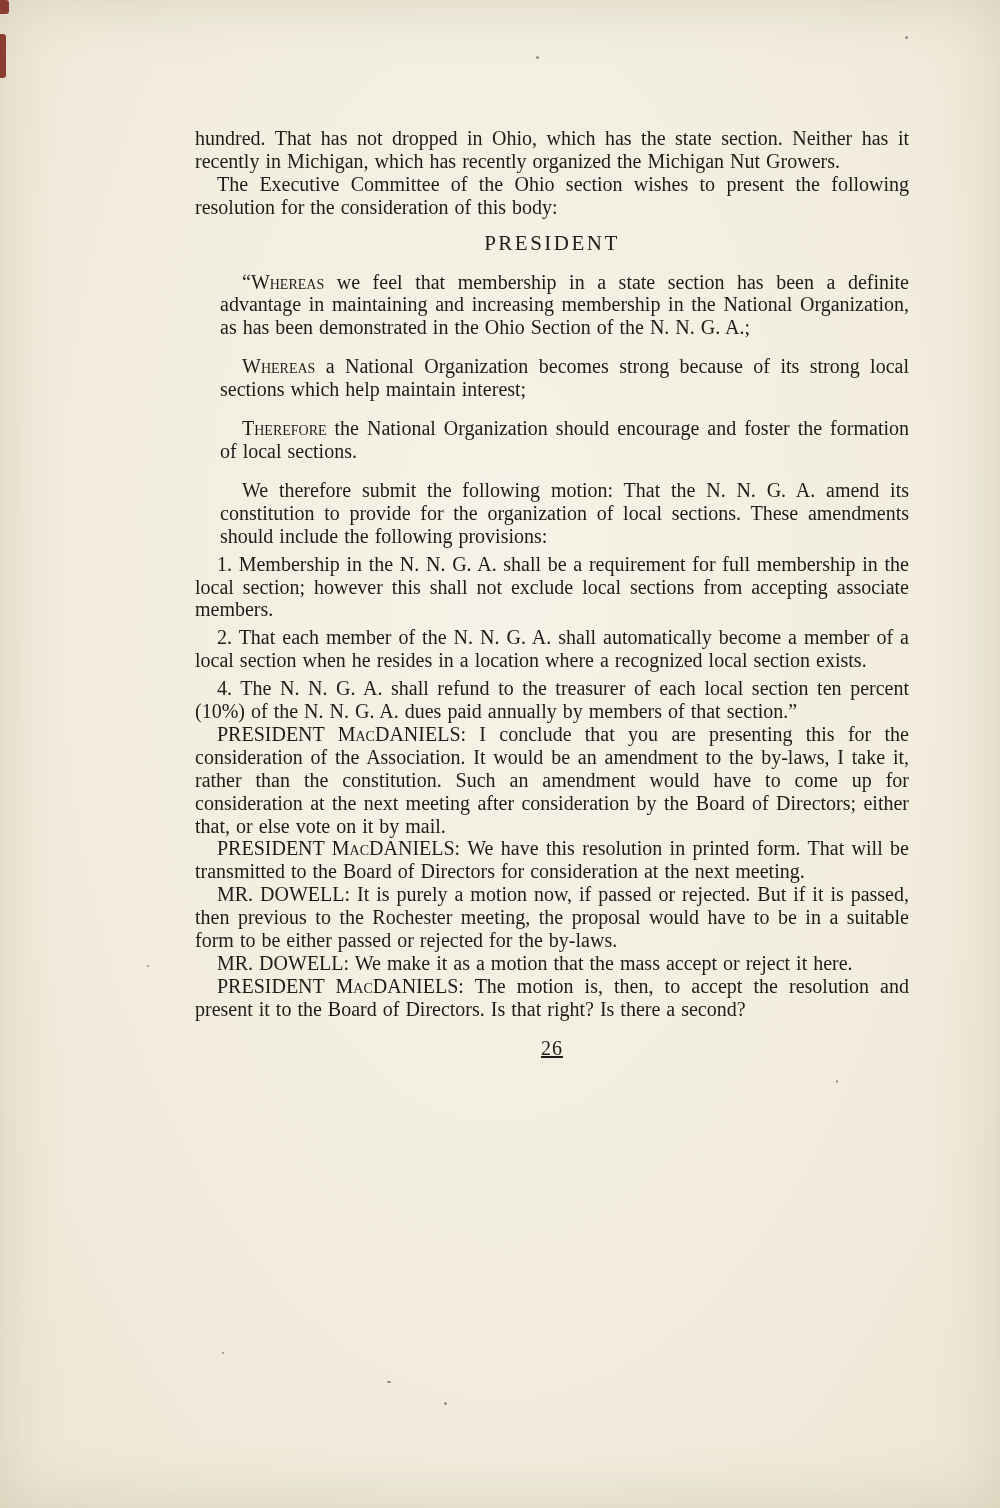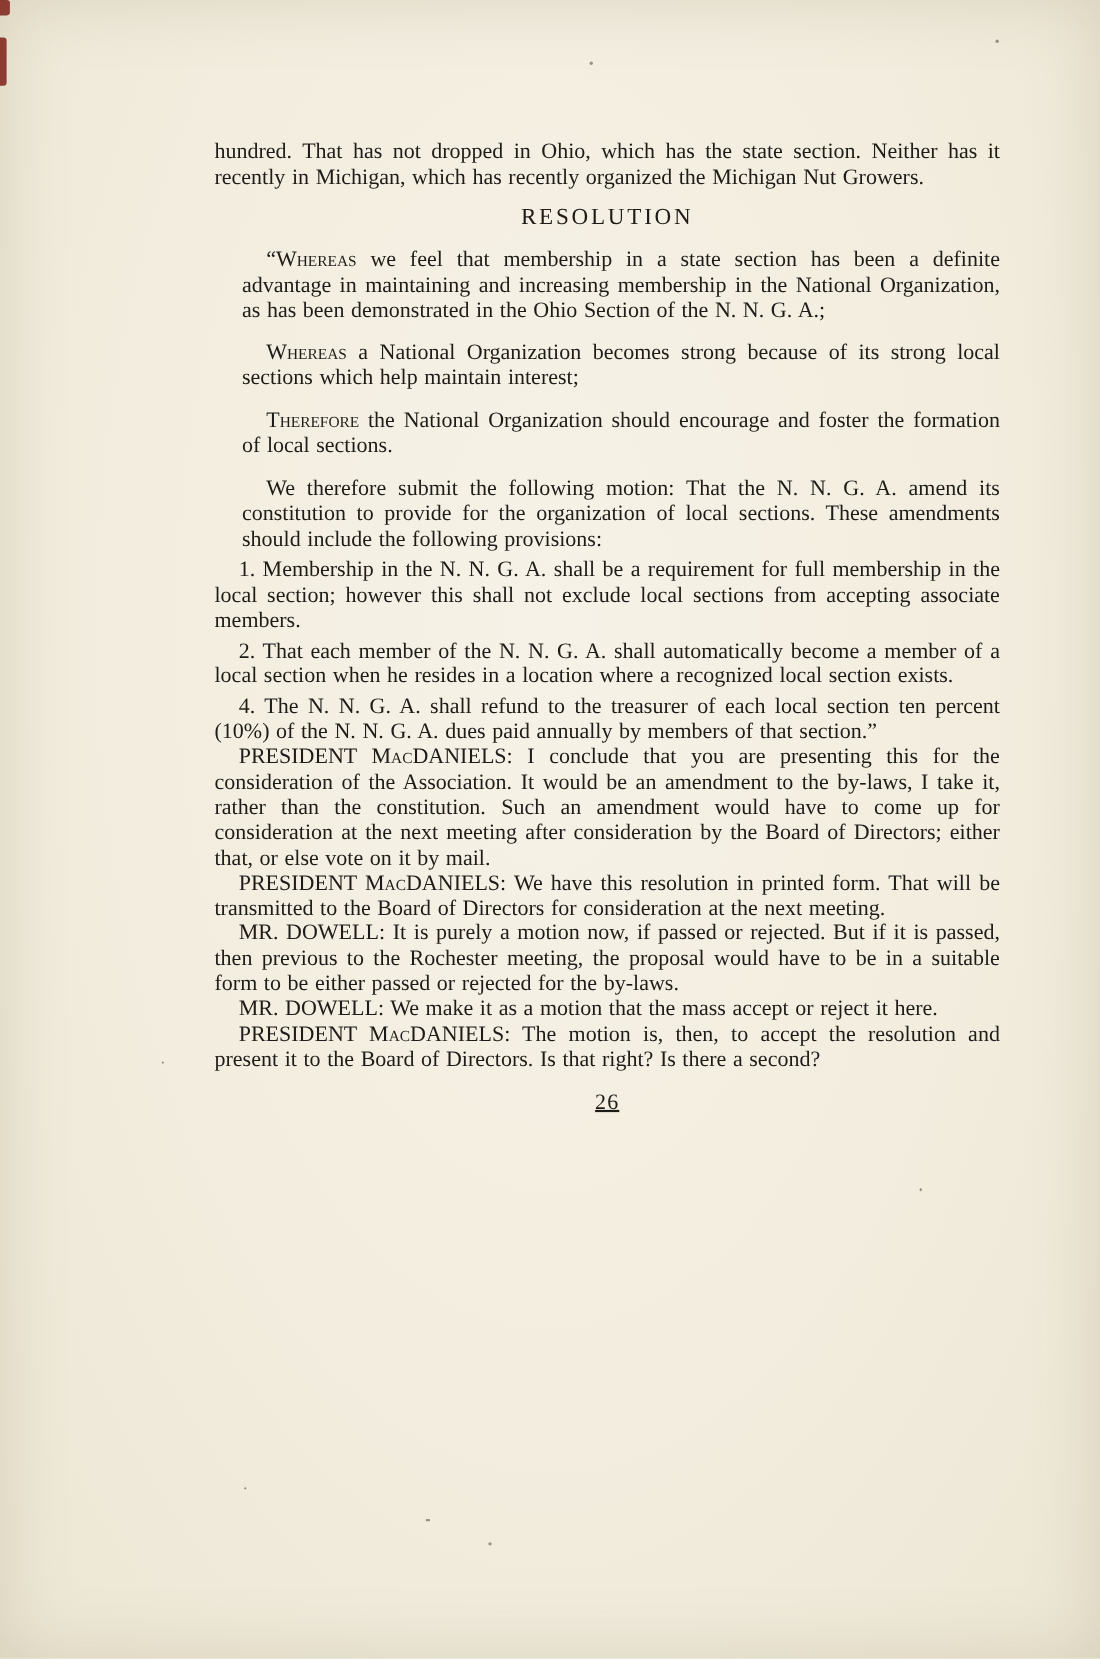--- a/index.html
+++ b/index.html
@@ -88,22 +88,23 @@
   <div class="speck sp-3"></div>
   <div class="speck sp-4"></div>
   <div class="speck sp-5"></div>
   <div class="speck sp-6"></div>
   <div class="speck sp-7"></div>
 
   <div class="content">
 
     <p class="para noindent"><span>hundred. That has not dropped in Ohio, which has the state section. Neither has it recently in Michigan, which has recently organized the Michigan Nut Growers.</span></p>
 
+    <p class="para"><span>The Executive Committee of the Ohio section wishes to present the following resolution for the consideration of this body:</span></p>
 
-    <p class="heading">RESOLUTION</p>
+    <p class="heading">PRESIDENT</p>
 
     <p class="para res"><span class="sc">“Whereas</span><span> we feel that membership in a state section has been a definite advantage in maintaining and increasing membership in the National Organization, as has been demonstrated in the Ohio Section of the N. N. G. A.;</span></p>
 
     <p class="para res"><span class="sc">Whereas</span><span> a National Organization becomes strong because of its strong local sections which help maintain interest;</span></p>
 
     <p class="para res"><span class="sc">Therefore</span><span> the National Organization should encourage and foster the formation of local sections.</span></p>
 
     <p class="para res"><span>We therefore submit the following motion: That the N. N. G. A. amend its constitution to provide for the organization of local sections. These amendments should include the following provisions:</span></p>
 
     <p class="para res-item"><span>1. Membership in the N. N. G. A. shall be a requirement for full membership in the local section; however this shall not exclude local sections from accepting associate members.</span></p>

